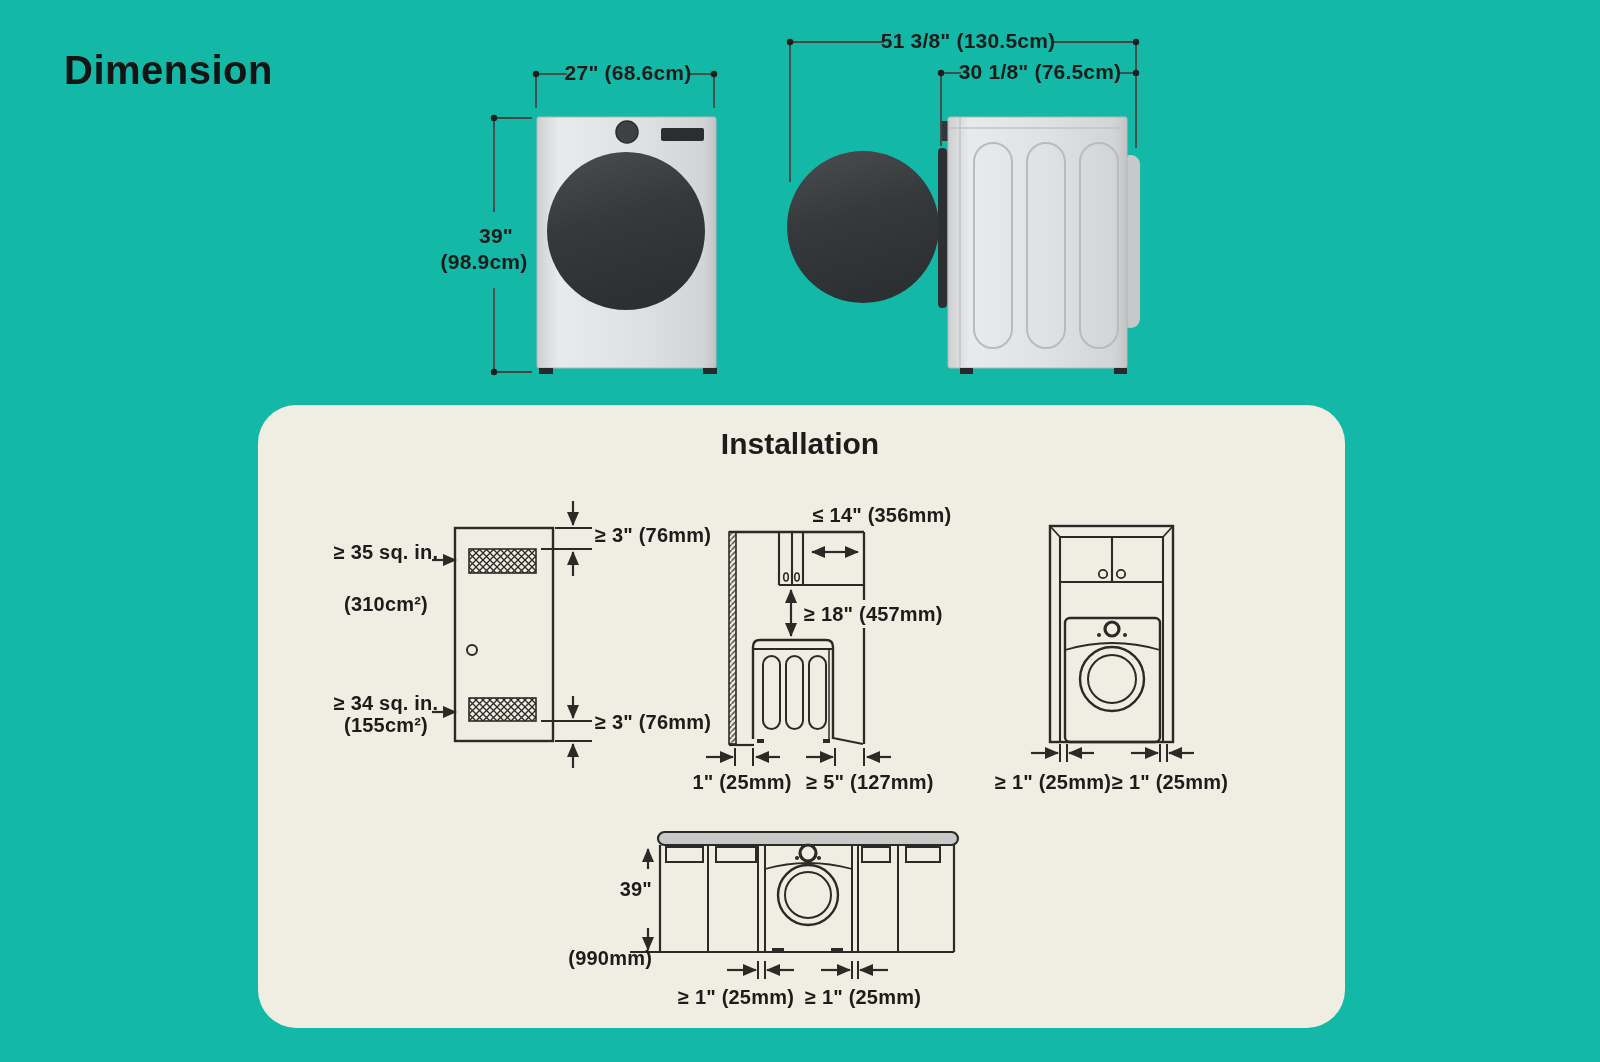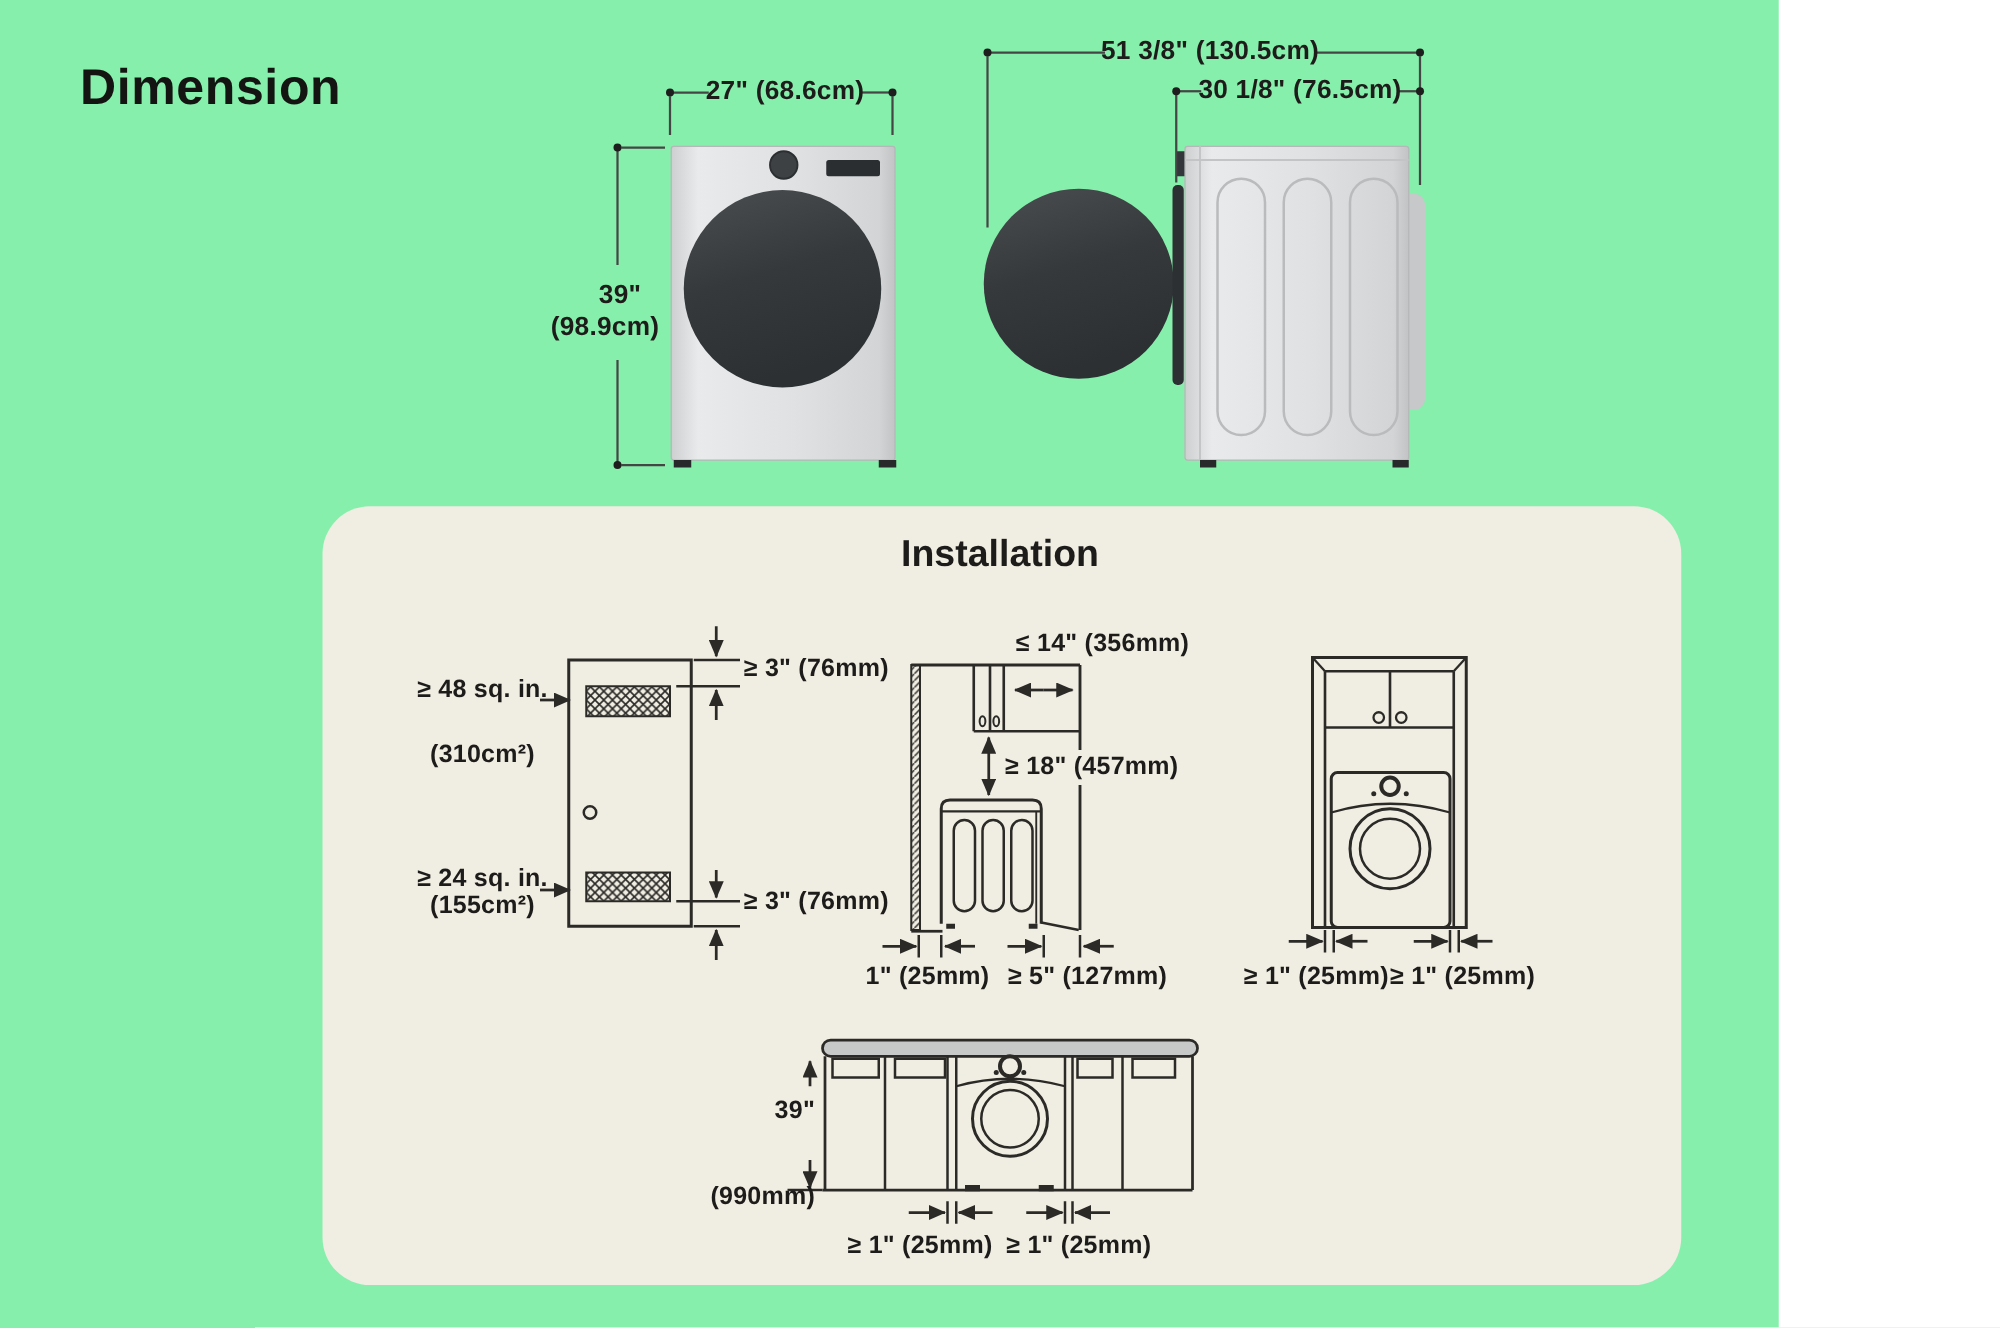--- a/index.html
+++ b/index.html
@@ -1,16 +1,16 @@
 <!DOCTYPE html>
 <html><head>
 <meta charset="utf-8">
 <style>
   html,body{margin:0;padding:0;background:#ffffff;}
-  .stage{position:relative;width:1423px;height:1062px;background:#86efac;overflow:hidden;
+  .stage{position:relative;width:1600px;height:1062px;background:#14b8a6;overflow:hidden;
          font-family:"Liberation Sans",sans-serif;}
   .panel{position:absolute;left:258px;top:405px;width:1087px;height:623px;
          background:#f0ede2;border-radius:38px;}
   .art{position:absolute;left:0;top:0;width:1600px;height:1062px;pointer-events:none;}
   .lb{position:absolute;font-weight:600;font-size:20px;color:#1d1c1a;white-space:nowrap;
       transform:translate(-50%,-50%);letter-spacing:0.2px;}
   .lb.dim{font-size:21px;}
   .lb.la{transform:translate(0,-50%);}
   .lb.ra{transform:translate(-100%,-50%);text-align:right;}
   .page-title{position:absolute;left:64px;top:48px;font-size:40px;font-weight:700;color:#141413;
@@ -255,23 +255,23 @@
   <div class="page-title">Dimension</div>
 
   <div class="lb dim" style="left:628px;top:73px">27" (68.6cm)</div>
   <div class="lb dim" style="left:496px;top:236px">39"</div>
   <div class="lb dim" style="left:484px;top:262px">(98.9cm)</div>
   <div class="lb dim" style="left:968px;top:41px">51 3/8" (130.5cm)</div>
   <div class="lb dim" style="left:1040px;top:72px">30 1/8" (76.5cm)</div>
 
   <div class="section-title">Installation</div>
 
-  <div class="lb" style="left:386px;top:552px">≥ 48 sq. in.</div>
+  <div class="lb" style="left:386px;top:552px">≥ 35 sq. in.</div>
   <div class="lb" style="left:386px;top:604px">(310cm²)</div>
-  <div class="lb" style="left:386px;top:703px">≥ 24 sq. in.</div>
+  <div class="lb" style="left:386px;top:703px">≥ 34 sq. in.</div>
   <div class="lb" style="left:386px;top:725px">(155cm²)</div>
   <div class="lb la" style="left:595px;top:535px">≥ 3" (76mm)</div>
   <div class="lb la" style="left:595px;top:722px">≥ 3" (76mm)</div>
 
   <div class="lb" style="left:882px;top:515px">≤ 14" (356mm)</div>
   <div class="lb la" style="left:804px;top:614px">≥ 18" (457mm)</div>
   <div class="lb" style="left:742px;top:782px">1" (25mm)</div>
   <div class="lb" style="left:870px;top:782px">≥ 5" (127mm)</div>
 
   <div class="lb" style="left:1053px;top:782px">≥ 1" (25mm)</div>

